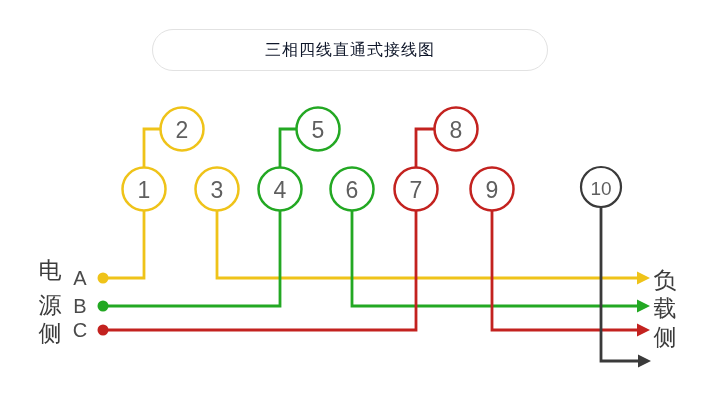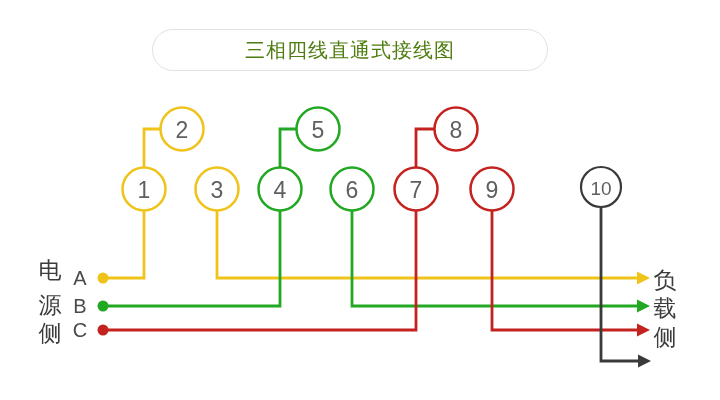--- a/index.html
+++ b/index.html
@@ -23,22 +23,22 @@
     height: 42px;
     box-sizing: border-box;
     border: 1.5px solid #e2e2e2;
     border-radius: 21px;
     background: #ffffff;
     display: flex;
     align-items: center;
     justify-content: center;
   }
   .title-text {
-    font-size: 20px;
-    color: #4d7c0f;
+    font-size: 16px;
+    color: #0f172a;
     letter-spacing: 1px;
     white-space: nowrap;
   }
   #diagram-svg {
     position: absolute;
     left: 0;
     top: 0;
     width: 720px;
     height: 400px;
   }

